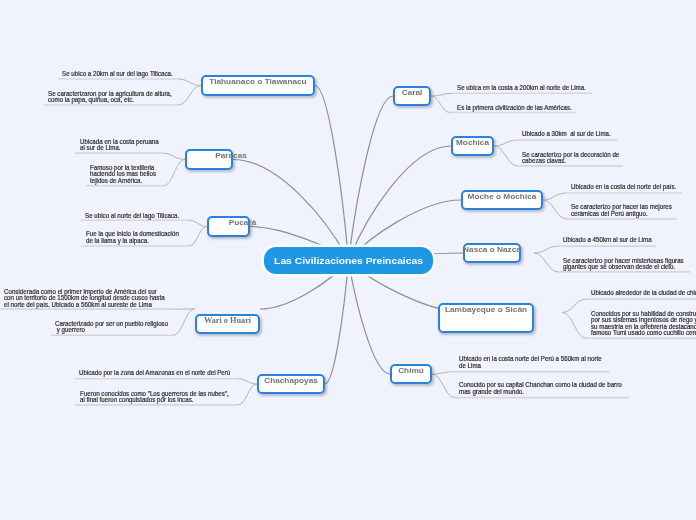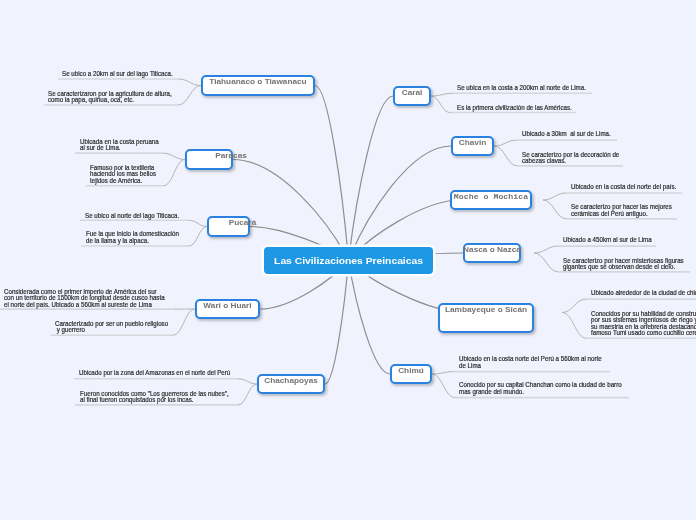--- a/index.html
+++ b/index.html
@@ -1,21 +1,21 @@
 <!DOCTYPE html>
 <html><head>
 <meta charset="utf-8">
 <style>
   html,body{margin:0;padding:0;}
   body{width:696px;height:520px;background:#f0f3fd;
        font-family:"Liberation Sans",sans-serif;overflow:hidden;}
   #canvas{position:relative;width:696px;height:520px;}
   svg.links{position:absolute;left:0;top:0;width:696px;height:520px;pointer-events:none;}
   .node{position:absolute;box-sizing:border-box;white-space:nowrap;}
-  .central{background:#1e97e4;color:#ffffff;border-radius:4px;
+  .central{background:#1e97e4;color:#ffffff;border-radius:12px;
     display:flex;align-items:center;justify-content:center;
     box-shadow:0 0 0 2.5px #fdfeff;}
   .central span{font-weight:bold;font-size:10.3px;transform:scale(1,0.92) translateY(0.8px);
     display:inline-block;transform-origin:center;
     -webkit-font-smoothing:antialiased;}
   .branch{background:#ffffff;border:2px solid #2a82e0;border-radius:5px;color:#737373;
     display:flex;align-items:flex-start;justify-content:center;
     box-shadow:1.5px 2px 2.5px rgba(60,60,70,.30);}
   .branch span{font-weight:bold;font-size:8.25px;transform:scale(1,0.96);
     display:inline-block;transform-origin:center;
@@ -103,46 +103,46 @@
 al sur de Lima.</div>
       <div class="leaf" style="left: 89.8px; top: 164.8px;">Famoso por la textileria
 haciendo los mas bellos
 tejidos de América.</div>
       <div class="node branch" style="left: 207px; top: 216px; width: 43px; height: 21px; padding-left: 28px;">
         <span>Pucará</span>
       </div>
       <div class="leaf" style="left: 84.5px; top: 212.6px;">Se ubico al norte del lago Titicaca.</div>
       <div class="leaf" style="left: 85.5px; top: 231.2px;">Fue la que inicio la domesticación
 de la llama y la alpaca.</div>
-      <div class="node branch" style="left: 195px; top: 299px; width: 65px; height: 20px;">
+      <div class="node branch" style="left: 195px; top: 314px; width: 65px; height: 20px; font-family: Liberation Serif, serif;">
         <span>Wari o Huari</span>
       </div>
       <div class="leaf" style="left: 4px; top: 288.8px;">Considerada como el primer imperio de América del sur
 con un territorio de 1500km de longitud desde cusco hasta
 el norte del país. Ubicado a 560km al sureste de Lima</div>
       <div class="leaf" style="left: 55.2px; top: 320.6px;">Caracterizado por ser un pueblo religioso
  y guerrero</div>
       <div class="node branch" style="left: 257px; top: 374px; width: 68px; height: 20px;">
         <span>Chachapoyas</span>
       </div>
       <div class="leaf" style="left: 78.5px; top: 370.3px;">Ubicado por la zona del Amazonas en el norte del Perú</div>
       <div class="leaf" style="left: 79.7px; top: 390.6px;">Fueron conocidos como "Los guerreros de las nubes",
 al final fueron conquistados por los incas.</div>
       <div class="node branch" style="left: 393px; top: 86px; width: 38px; height: 20px;">
         <span>Caral</span>
       </div>
       <div class="leaf" style="left: 456.9px; top: 85.4px;">Se ubica en la costa a 200km al norte de Lima.</div>
       <div class="leaf" style="left: 456.7px; top: 104.5px;">Es la primera civilización de las Américas.</div>
       <div class="node branch" style="left: 451px; top: 136px; width: 43px; height: 20px;">
-        <span>Chavin</span>
+        <span>Mochica</span>
       </div>
       <div class="leaf" style="left: 521.8px; top: 131.4px;">Ubicado a 30km  al sur de Lima.</div>
       <div class="leaf" style="left: 521.5px; top: 151.6px;">Se caracterizo por la decoración de
 cabezas clavas.</div>
-      <div class="node branch" style="left: 450px; top: 190px; width: 82px; height: 20px; font-family: Liberation Mono, monospace;">
+      <div class="node branch" style="left: 461px; top: 190px; width: 82px; height: 20px;">
         <span>Moche o Mochica</span>
       </div>
       <div class="leaf" style="left: 570.8px; top: 184.4px;">Ubicado en la costa del norte del país.</div>
       <div class="leaf" style="left: 570.5px; top: 204.3px;">Se caracterizo por hacer las mejores
 cerámicas del Perú antiguo.</div>
       <div class="node branch" style="left: 463px; top: 243px; width: 58px; height: 20px;">
         <span>Nasca o Nazca</span>
       </div>
       <div class="leaf" style="left: 562.8px; top: 237.4px;">Ubicado a 450km al sur de Lima</div>
       <div class="leaf" style="left: 562.8px; top: 257.6px;">Se caracterizo por hacer misteriosas figuras

